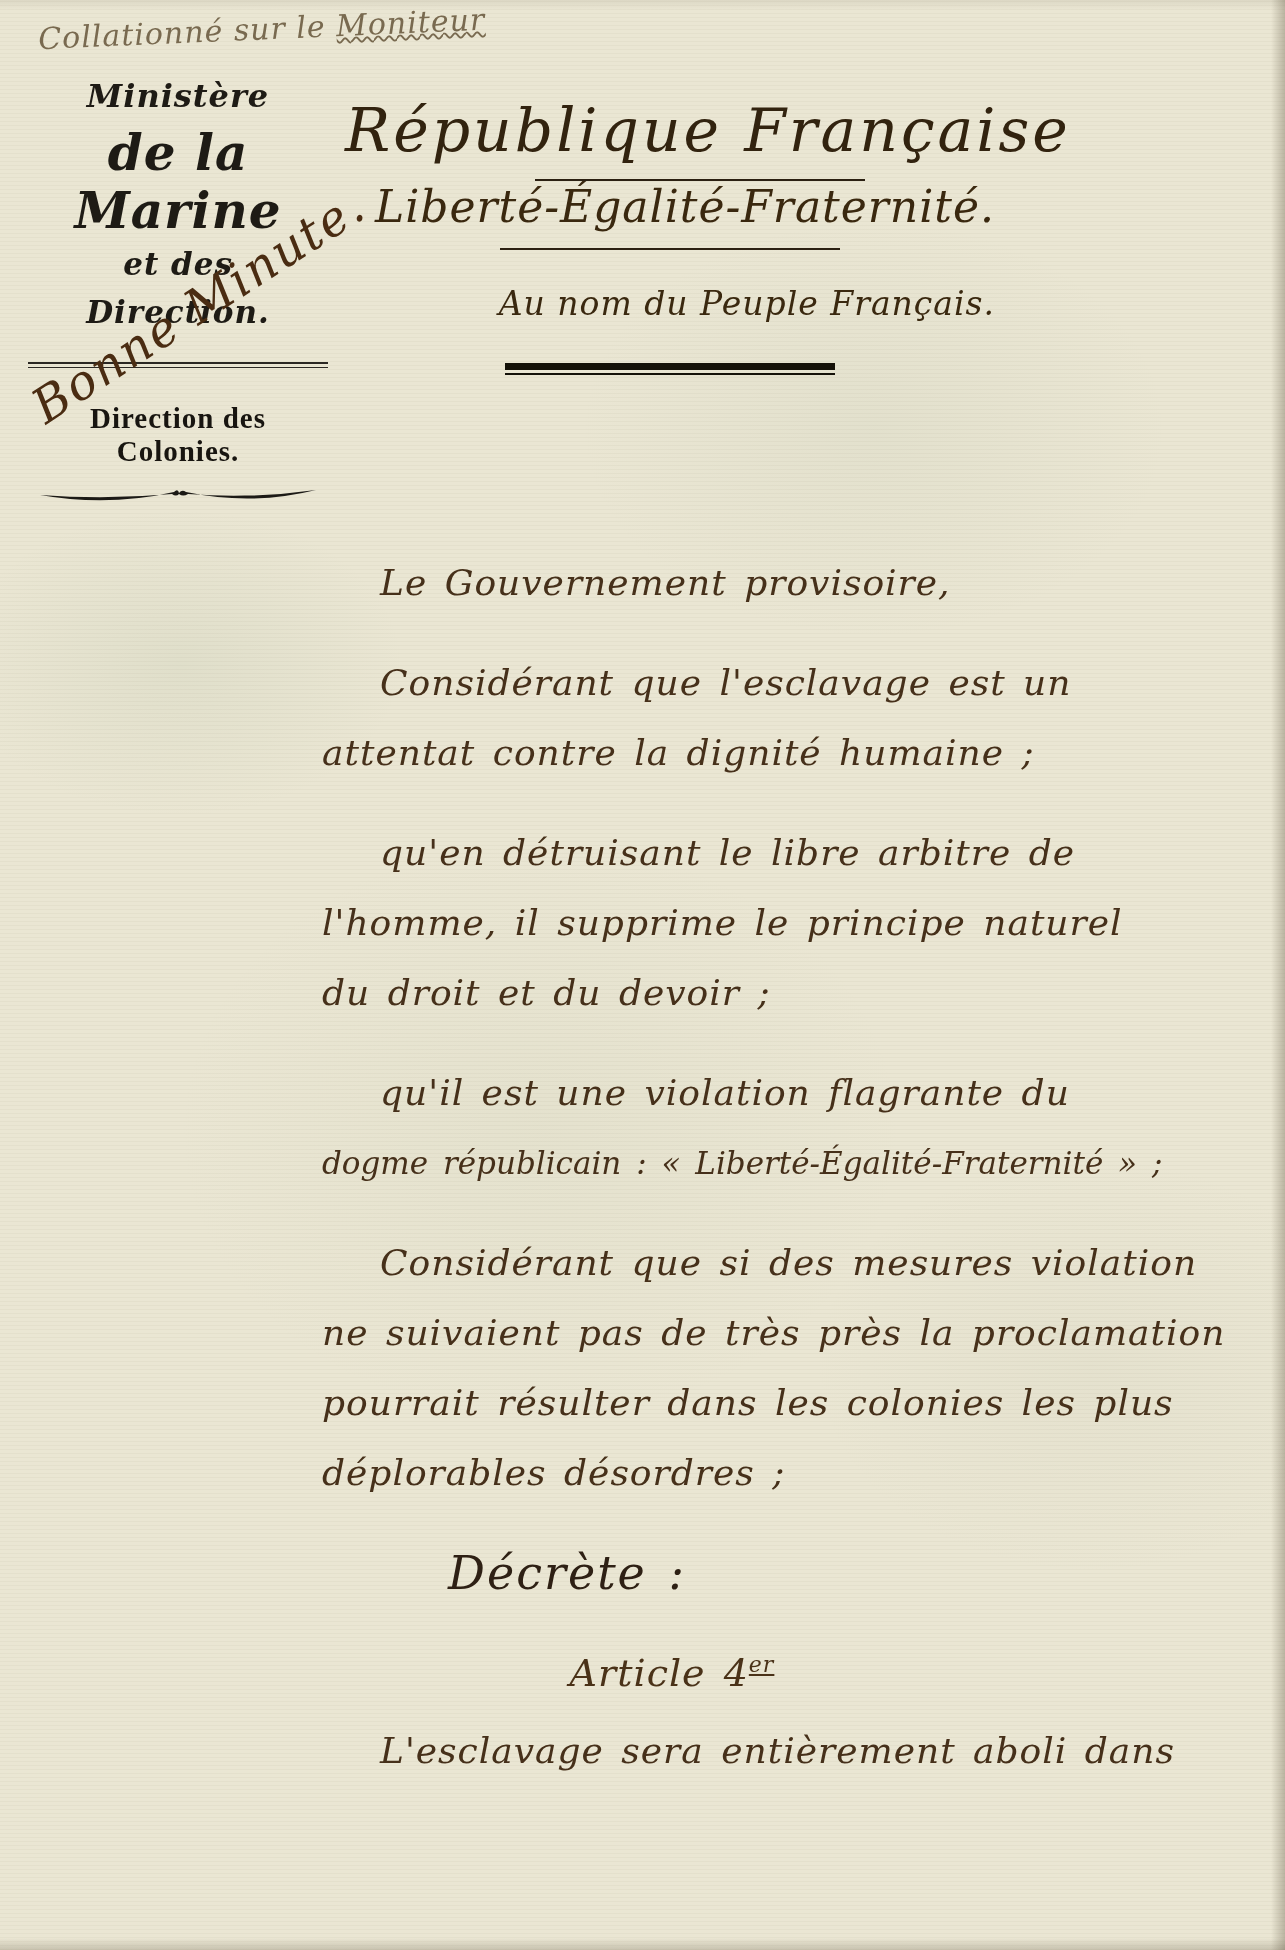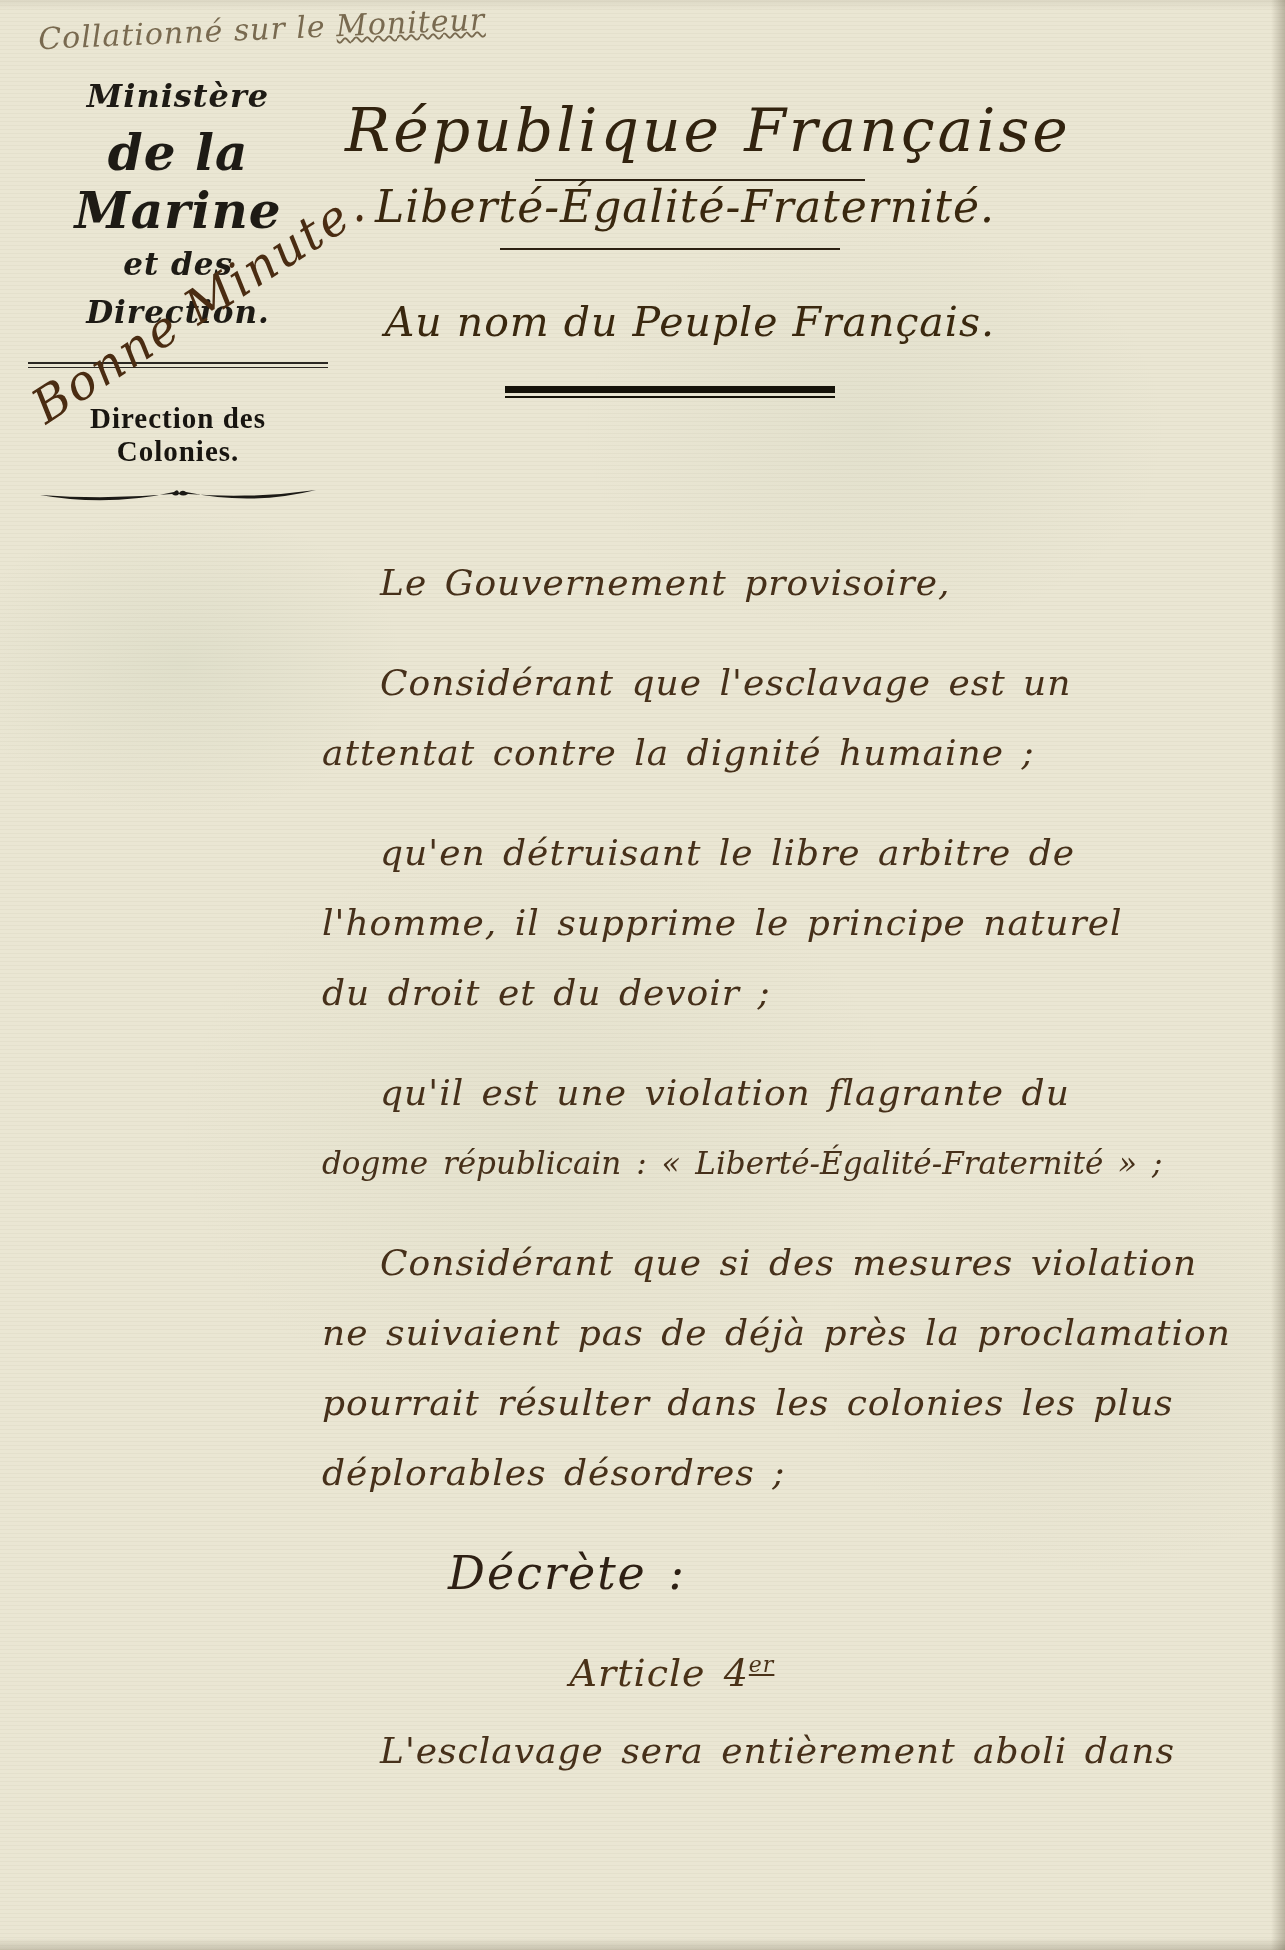--- a/index.html
+++ b/index.html
@@ -58,21 +58,21 @@
     font-style:italic;font-size:48px;color:#4a2c12;
     letter-spacing:2px;white-space:nowrap;
   }
 
   
   .heading{position:absolute;left:345px;top:95px;width:650px;text-align:right;}
   .h-republic{font-style:italic;font-size:60px;color:#32230f;letter-spacing:3px;white-space:nowrap;}
   .h-rule1{width:330px;height:2px;background:#2b2012;margin:14px auto 0 auto;transform:translateX(30px);}
   .h-motto{font-style:italic;font-size:44px;color:#3a280f;letter-spacing:1px;white-space:nowrap;}
   .h-rule2{width:340px;height:2px;background:#2b2012;margin:16px auto 0 auto;}
-  .h-name{margin-top:48px;font-style:italic;font-size:41px;color:#3a280f;letter-spacing:1px;white-space:nowrap;}
+  .h-name{margin-top:34px;font-style:italic;font-size:33px;color:#3a280f;letter-spacing:1px;white-space:nowrap;}
   .h-bar{width:330px;height:3px;border-top:7px solid #151209;border-bottom:2px solid #151209;margin:40px auto 0 auto;}
 
   
   .manuscript{
     position:absolute;left:322px;top:548px;width:700px;
     font-style:italic;font-size:36px;line-height:70px;
     letter-spacing:1px;word-spacing:5px;color:#46301a;
   }
   .manuscript p{margin:0 0 30px 0;}
   .line{white-space:nowrap;}
@@ -136,21 +136,21 @@
       <span class="line" style="display:block">du droit et du devoir ;</span>
     </p>
 
     <p>
       <span class="line indent" style="display:block">qu'il est une violation flagrante du</span>
       <span class="line tight" style="display:block">dogme républicain : « Liberté-Égalité-Fraternité » ;</span>
     </p>
 
     <p>
       <span class="line indent" style="display:block">Considérant que si des mesures violation</span>
-      <span class="line" style="display:block">ne suivaient pas de déjà près la proclamation</span>
+      <span class="line" style="display:block">ne suivaient pas de très près la proclamation</span>
       <span class="line" style="display:block">pourrait résulter dans les colonies les plus</span>
       <span class="line" style="display:block">déplorables désordres ;</span>
     </p>
 
     <div class="decree">Décrète :</div>
 
     <div class="article-head">
       <span>Article 4</span><sup>er</sup>
     </div>
 

